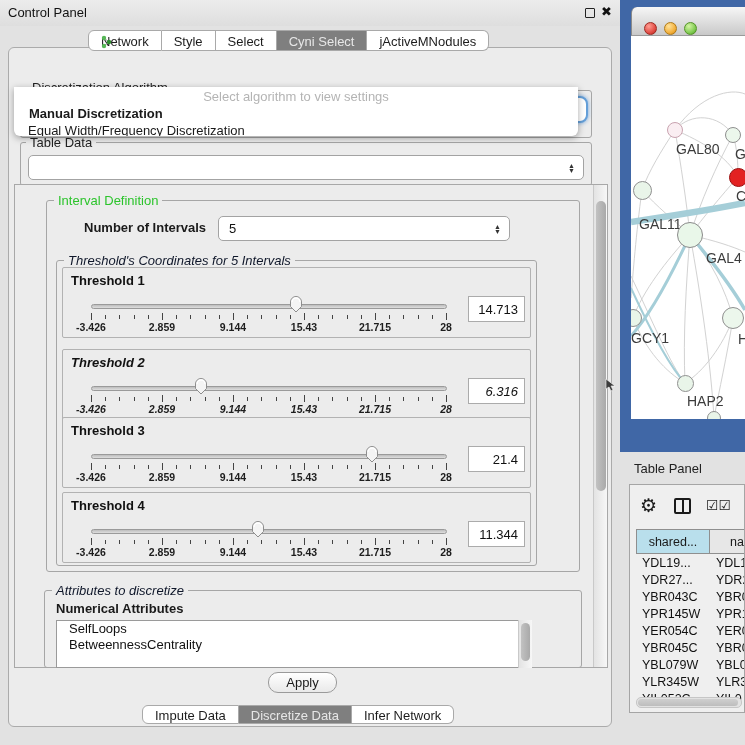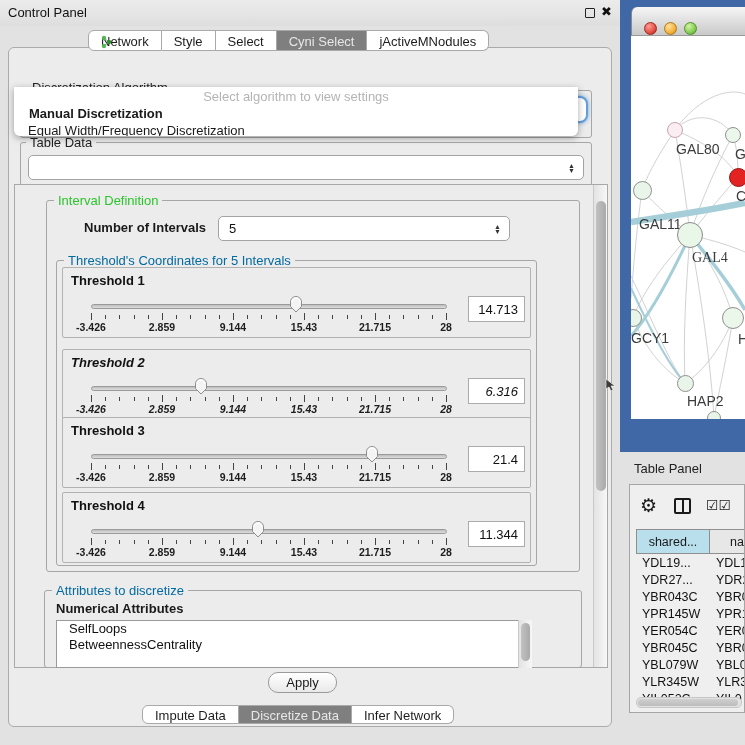--- a/index.html
+++ b/index.html
@@ -21,21 +21,21 @@
   #bottom-tabs { left:142px; top:705px; height:19px; z-index:6; }
   .tab { background:#fff; border:1px solid #a9a9a9; border-left-width:0; font-size:13px; color:#1c1c1c; padding:2px 12px 0; display:flex; align-items:center; gap:5px; white-space:nowrap; }
   .tab:first-child { border-left-width:1px; border-radius:6px 0 0 6px; }
   .tab:last-child { border-radius:0 6px 6px 0; }
   .tab.selected { background:#7f7f7f; color:#e7e7e7; }
 
   
   .group { position:absolute; border:1px solid #a6a6a6; border-radius:3px; }
   .group-label { position:absolute; background:#ececec; padding:0 4px; font-size:13px; white-space:nowrap; }
   .green { color:#2cc42c; }
-  .blue { color:#0369a1; }
+  .blue { color:#0f172a;font-style:italic; }
 
   
   .combo { position:absolute; background:#fff; border:1px solid #a3a3a3; border-radius:5px; font-size:13px; display:flex; align-items:center; padding-left:10px; color:#111; }
   .stepper { position:absolute; right:8px; top:50%; transform:translateY(-50%); display:flex; flex-direction:column; line-height:5px; font-size:7px; color:#333; }
 
   
   #algo-popup { left:14px; top:87px; width:564px; height:49px; background:#fff; border-radius:0 0 6px 6px; box-shadow:0 2px 7px rgba(0,0,0,.35); z-index:30; overflow:hidden; }
   #algo-popup .ph { text-align:center; color:#b4b4b4; font-size:13px; padding-top:2px; }
   #algo-popup .it1 { font-weight:bold; font-size:13px; padding:2px 0 0 15px; }
   #algo-popup .it2 { font-size:13px; padding:2px 0 0 14px; }
@@ -418,21 +418,21 @@
     <div id="nodes">
         <div class="node" style="left: 36px; top: 86px; width: 16px; height: 16px; background: rgb(250, 238, 242); border: 1.5px solid rgb(201, 163, 176);"></div>
         <div class="node-label" style="left: 45px; top: 105px;">GAL80</div>
         <div class="node" style="left: 94px; top: 91px; width: 16px; height: 16px; background: rgb(236, 247, 236); border: 1.5px solid rgb(143, 143, 143);"></div>
         <div class="node-label" style="left: 104px; top: 110px;">GA</div>
         <div class="node" style="left: 97.5px; top: 131.5px; width: 19px; height: 19px; background: rgb(227, 34, 34); border: 1.5px solid rgb(154, 15, 15);"></div>
         <div class="node-label" style="left: 105px; top: 152px;">C</div>
         <div class="node" style="left: 1.5px; top: 144.5px; width: 19px; height: 19px; background: rgb(233, 245, 233); border: 1.5px solid rgb(143, 143, 143);"></div>
         <div class="node-label" style="left: 8px; top: 164px; margin-top: 16px;">GAL11</div>
         <div class="node" style="left: 46px; top: 186px; width: 26px; height: 26px; background: rgb(233, 247, 233); border: 1.5px solid rgb(138, 138, 138);"></div>
-        <div class="node-label" style="left: 61px; top: 214px; font-family: Liberation Serif, serif;">GAL4</div>
+        <div class="node-label" style="left: 75px; top: 214px;">GAL4</div>
         <div class="node" style="left: -7px; top: 273px; width: 18px; height: 18px; background: rgb(233, 245, 233); border: 1.5px solid rgb(143, 143, 143);"></div>
         <div class="node-label" style="left: 0px; top: 294px;">GCY1</div>
         <div class="node" style="left: 91px; top: 271px; width: 22px; height: 22px; background: rgb(236, 247, 236); border: 1.5px solid rgb(143, 143, 143);"></div>
         <div class="node-label" style="left: 107px; top: 295px;">H</div>
         <div class="node" style="left: 45.5px; top: 338.5px; width: 17px; height: 17px; background: rgb(233, 245, 233); border: 1.5px solid rgb(143, 143, 143);"></div>
         <div class="node-label" style="left: 56px; top: 357px;">HAP2</div>
         <div class="node" style="left: 76px; top: 375px; width: 14px; height: 14px; background: rgb(233, 245, 233); border: 1.5px solid rgb(143, 143, 143);"></div>
       </div>
   </div>
 </div>

